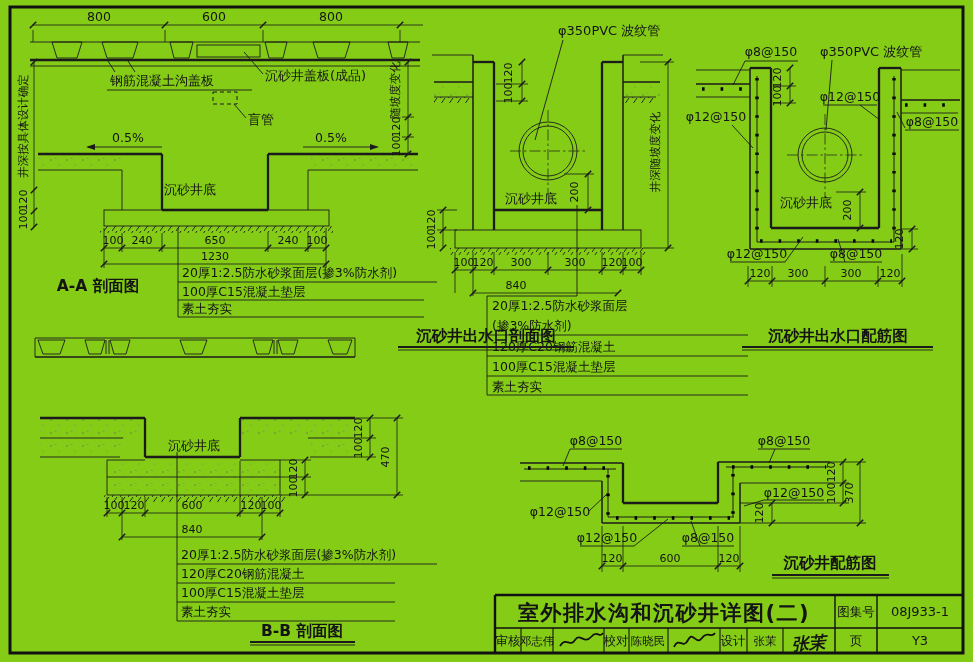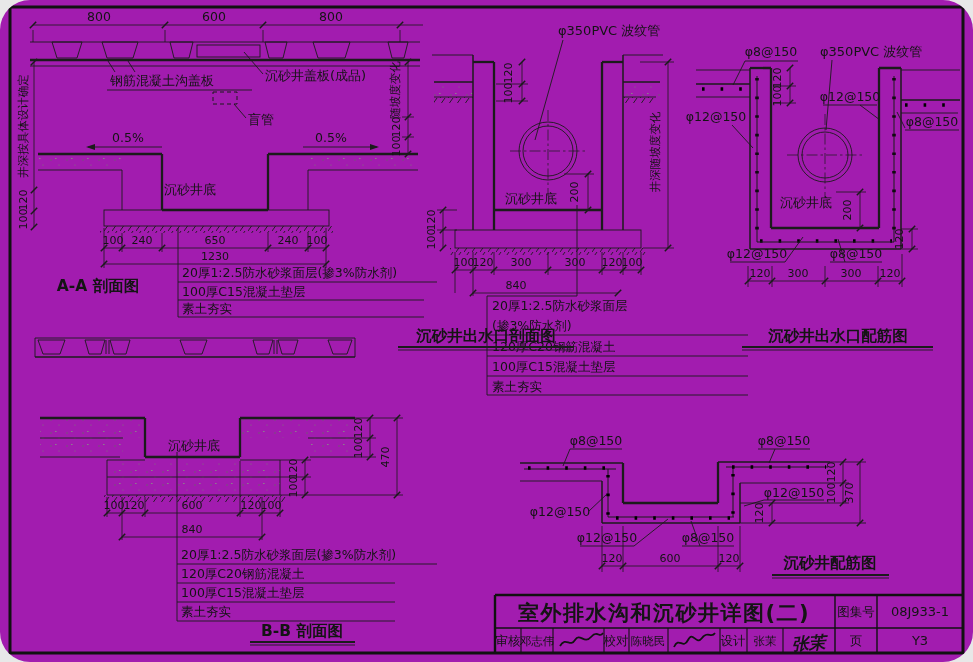--- a/index.html
+++ b/index.html
@@ -1,17 +1,17 @@
 <!DOCTYPE html>
 <html><head>
 <meta charset="utf-8">
 <style>
   html,body{margin:0;padding:0;background:#e8e8e8;}
-  #sheet{position:relative;width:973px;height:662px;background:#a21caf;overflow:hidden;
-         font-family:"DejaVu Sans","Liberation Sans",sans-serif;border-radius:30px;}
+  #sheet{position:relative;width:973px;height:662px;background:#84cc16;overflow:hidden;
+         font-family:"DejaVu Sans","Liberation Sans",sans-serif;}
   svg{position:absolute;left:0;top:0;}
   svg text{fill:#141414;font-family:"DejaVu Sans","Liberation Sans",sans-serif;}
   .thick{stroke:#1b1b1b;stroke-width:2.3;fill:none;}
   .med{stroke:#1b1b1b;stroke-width:1.5;fill:none;}
   .thin{stroke:#1b1b1b;stroke-width:0.9;fill:none;}
   .dim{stroke:#1b1b1b;stroke-width:0.8;fill:none;}
   .bar{stroke:#000;stroke-width:3.4;stroke-dasharray:2.6 16;fill:none;}
   .barln{stroke:#1b1b1b;stroke-width:1;fill:none;}
   .dash{stroke:#1b1b1b;stroke-width:1;stroke-dasharray:4 3;fill:none;}
   .cl{stroke:#1b1b1b;stroke-width:0.7;stroke-dasharray:11 3 2.5 3;fill:none;}

